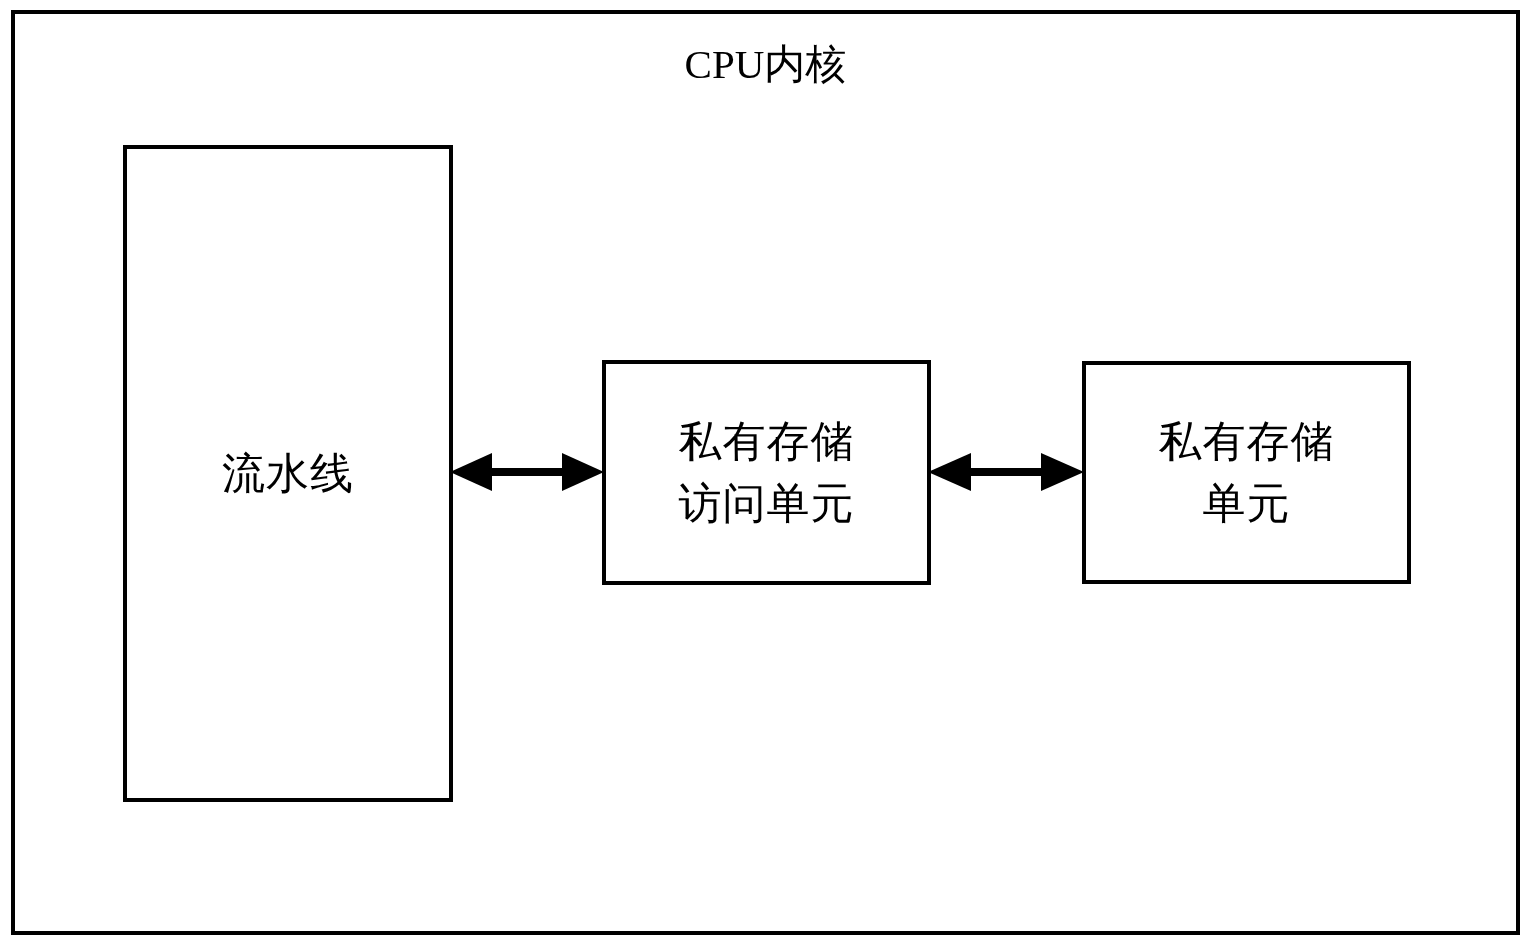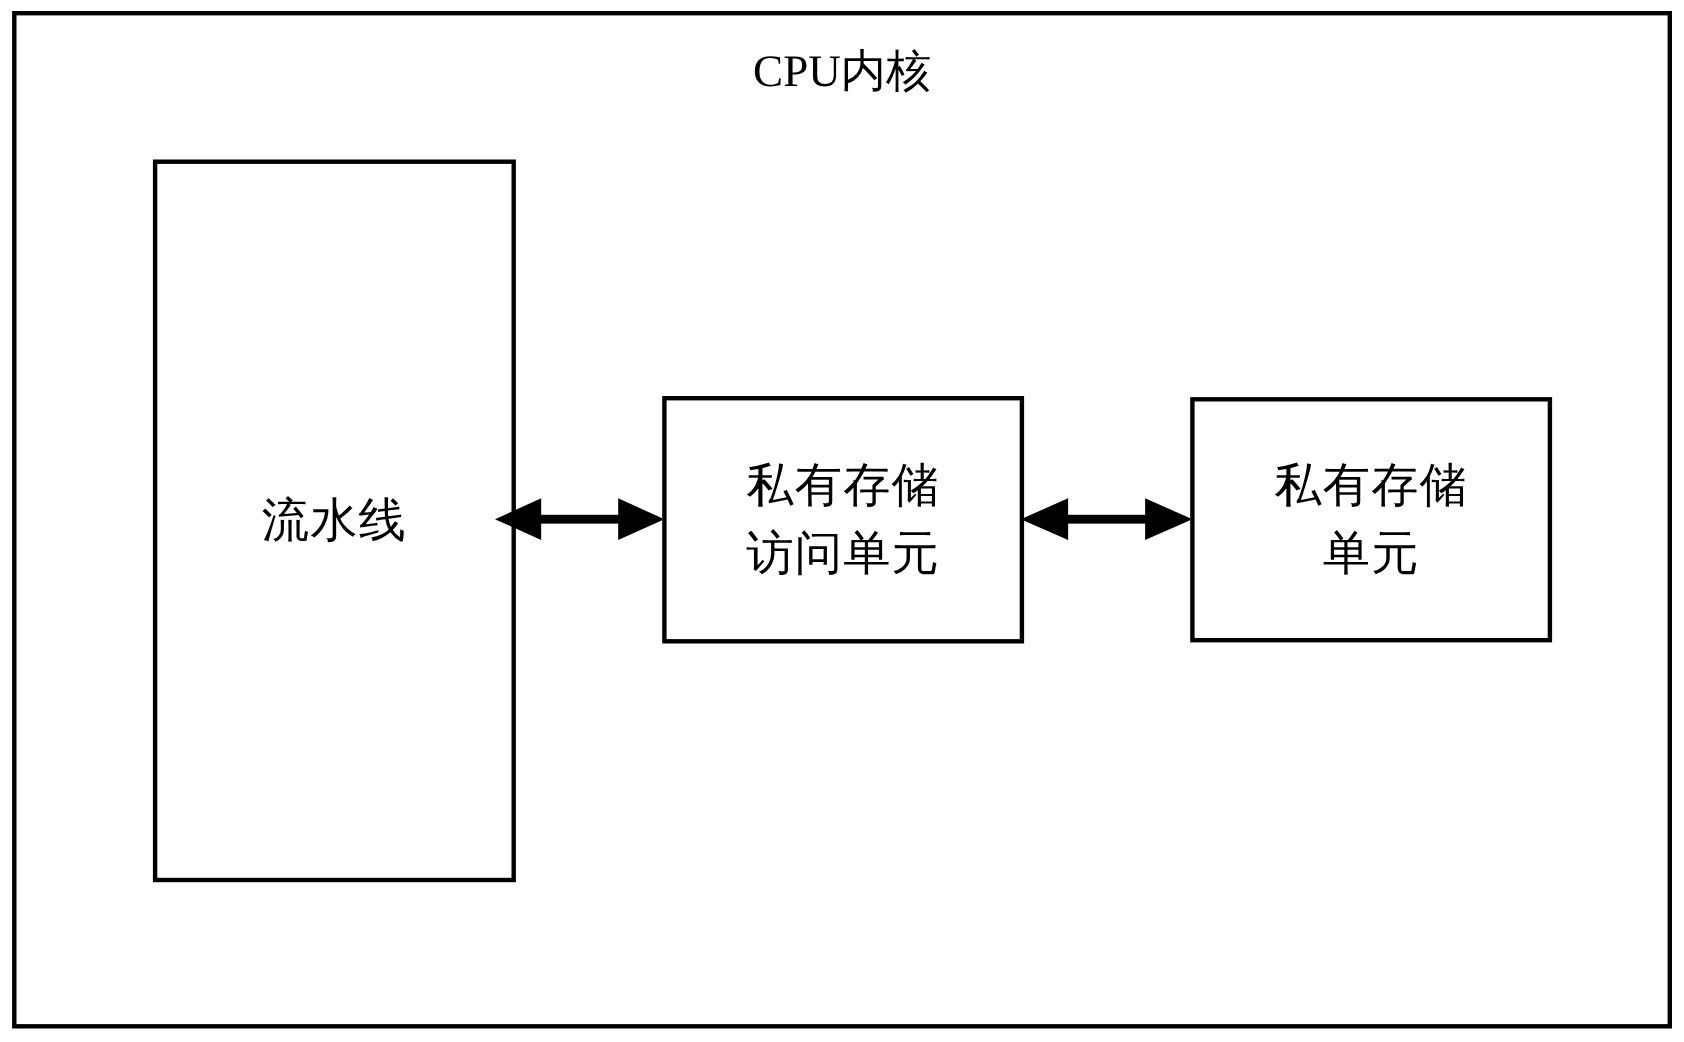--- a/index.html
+++ b/index.html
@@ -68,21 +68,20 @@
     text-align: center;
     letter-spacing: 1px;
   }
 
   
   .box-pipeline {
     left: 123px;
     top: 145px;
     width: 330px;
     height: 657px;
-    margin-left: 16px;
   }
 
   
   .box-access-unit {
     left: 602px;
     top: 360px;
     width: 329px;
     height: 225px;
   }
 

